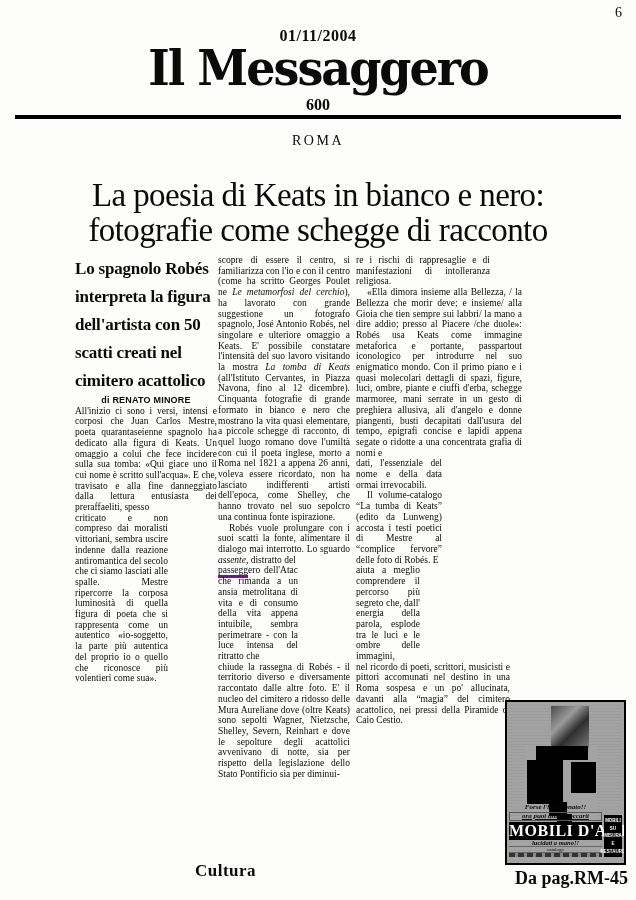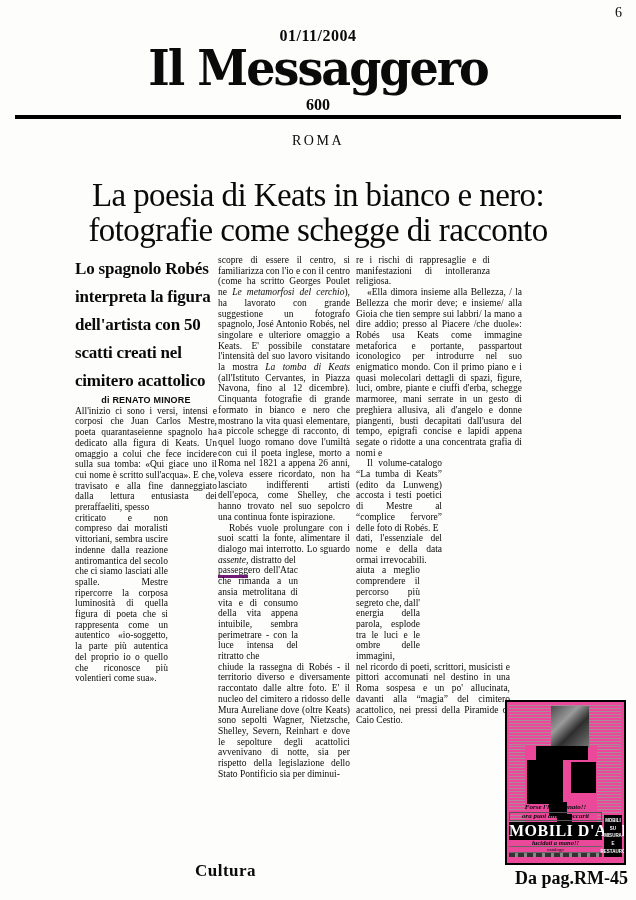--- a/index.html
+++ b/index.html
@@ -43,30 +43,30 @@
   .w154{width:154px;margin-left:-4px;margin-top:3px;}
   .marked{border-bottom:3px solid #701a75;padding-bottom:10px;font-style:italic;}
   .it{font-style:italic;}
 
   
   .footer-section{top:861px;left:195px;font-size:17px;font-weight:bold;letter-spacing:.5px;}
   .footer-ref{top:868px;right:8px;font-size:18px;font-weight:bold;}
 
   
   .ad{left:505px;top:700px;width:121px;height:165px;border:2px solid #000;
-    box-sizing:border-box;background:#ec4899;overflow:hidden;}
+    box-sizing:border-box;background:#a3a3a3;overflow:hidden;}
   .ad .abs{position:absolute;}
   .microtext{background:repeating-linear-gradient(to bottom,#9a9a9a 0 1px,transparent 1px 3px);opacity:.8;}
   .ad-photo{left:44px;top:4px;width:38px;height:42px;
     background:linear-gradient(135deg,#4c4c4c 0%,#9a9a9a 35%,#2e2e2e 60%,#777 100%);}
   .blk{background:#000;}
   .ad-caption{left:2px;right:22px;bottom:6px;text-align:center;line-height:1;}
   .ad-line1{font-style:italic;font-weight:bold;font-size:7px;white-space:nowrap;}
   .ad-line2{font-style:italic;font-weight:bold;font-size:7px;white-space:nowrap;
-    border:1px solid #555;margin:1px 0;}
+    border:1px solid #555;margin:1px 0;text-decoration:underline;}
   .ad-brand{background:#000;color:#fff;font-weight:bold;font-size:16px;
     letter-spacing:.5px;padding:1px 0;white-space:nowrap;}
   .ad-line3{font-style:italic;font-weight:bold;font-size:6.5px;}
   .ad-line4{font-size:5px;border-top:1px solid #666;border-bottom:1px solid #666;}
   .ad-address{height:4px;background:repeating-linear-gradient(90deg,#333 0 6px,#888 6px 9px);}
   .ad-sidebox{right:2px;bottom:6px;width:18px;height:42px;background:#000;color:#fff;
     font-family:"Liberation Sans",sans-serif;font-size:4.5px;font-weight:bold;
     display:flex;flex-direction:column;align-items:center;justify-content:space-evenly;text-align:center;}
 </style>
 </head>
@@ -96,22 +96,22 @@
   <div class="col col2">
     <p><span>scopre di essere il centro, si familiarizza con l'io e con il centro (come ha scritto Georges Poulet ne </span><span class="it">Le metamorfosi del cerchio</span><span>), ha lavorato con grande suggestione un fotografo spagnolo, José Antonio Robés, nel singolare e ulteriore omaggio a Keats. E' possibile constatare l'intensità del suo lavoro visitando la mostra </span><span class="it">La tomba di Keats</span><span> (all'Istituto Cervantes, in Piazza Navona, fino al 12 dicembre). Cinquanta fotografie di grande formato in bianco e nero che mostrano la vita quasi elementare, a piccole schegge di racconto, di quel luogo romano dove l'umiltà con cui il poeta inglese, morto a Roma nel 1821 a appena 26 anni, voleva essere ricordato, non ha lasciato indifferenti artisti dell'epoca, come Shelley, che hanno trovato nel suo sepolcro una continua fonte ispirazione.</span></p>
     <p class="ind"><span>Robés vuole prolungare con i suoi scatti la fonte, alimentare il dialogo mai interrotto. Lo sguardo </span><span class="marked">assente,</span><span> distratto del</span></p>
     <p class="narrow80">passeggero dell'Atac che rimanda a un ansia metrolitana di vita e di consumo della vita appena intuibile, sembra perimetrare - con la luce intensa del ritratto che</p>
     <p>chiude la rassegna di Robés - il territorio diverso e diversamente raccontato dalle altre foto. E' il nucleo del cimitero a ridosso delle Mura Aureliane dove (oltre Keats) sono sepolti Wagner, Nietzsche, Shelley, Severn, Reinhart e dove le sepolture degli acattolici avvenivano di notte, sia per rispetto della legislazione dello Stato Pontificio sia per diminui-</p>
   </div>
 
   <div class="col col3">
     <p class="w134">re i rischi di rappresaglie e di manifestazioni di intolleranza religiosa.</p>
     <p class="w166 ind">«Ella dimora insieme alla Bellezza, / la Bellezza che morir deve; e insieme/ alla Gioia che tien sempre sui labbri/ la mano a dire addio; presso al Piacere /che duole»: Robés usa Keats come immagine metaforica e portante, passpartout iconologico per introdurre nel suo enigmatico mondo. Con il primo piano e i quasi molecolari dettagli di spazi, figure, luci, ombre, piante e ciuffi d'erba, schegge marmoree, mani serrate in un gesto di preghiera allusiva, ali d'angelo e donne piangenti, busti decapitati dall'usura del tempo, epigrafi concise e lapidi appena segate o ridotte a una concentrata grafia di nomi e</p>
+    <p class="n-right86">dati, l'essenziale del nome e della data ormai irrevocabili.</p>
     <p class="n-right86 ind">Il volume-catalogo “La tumba di Keats” (edito da Lunweng) accosta i testi poetici di Mestre al “complice fervore” delle foto di Robés. E</p>
-    <p class="n-right86">dati, l'essenziale del nome e della data ormai irrevocabili.</p>
     <p class="n-right64">aiuta a meglio comprendere il percorso più segreto che, dall' energia della parola, esplode tra le luci e le ombre delle immagini,</p>
     <p class="w154">nel ricordo di poeti, scrittori, musicisti e pittori accomunati nel destino in una Roma sospesa e un po' allucinata, davanti alla “magia” del cimitero acattolico, nei pressi della Piramide di Caio Cestio.</p>
   </div>
 
   <div class="abs ad">
     <div class="abs microtext" style="left:2px;top:3px;width:112px;height:40px;"></div>
     <div class="abs microtext" style="left:2px;top:44px;width:16px;height:78px;"></div>
     <div class="abs microtext" style="left:90px;top:44px;width:24px;height:78px;"></div>
     <div class="abs ad-photo"></div>
     <div class="abs blk" style="left:29px;top:44px;width:52px;height:14px;"></div>

